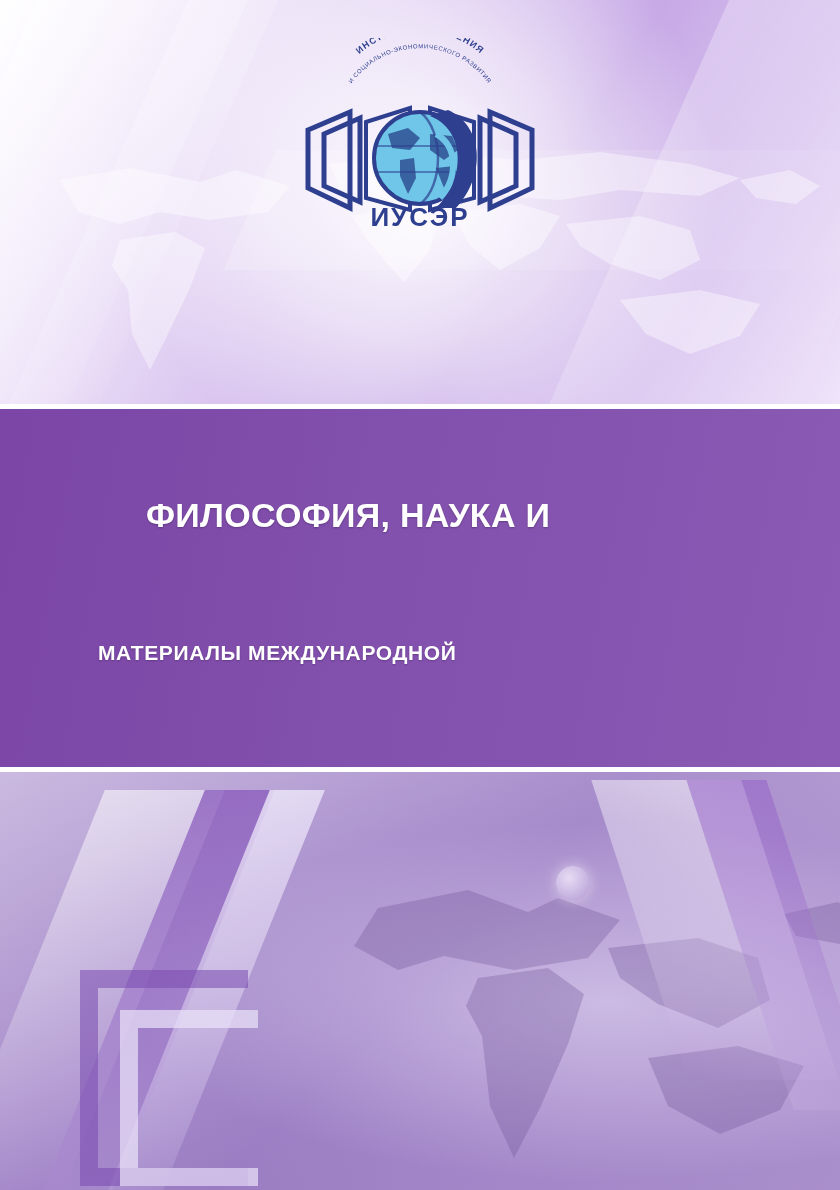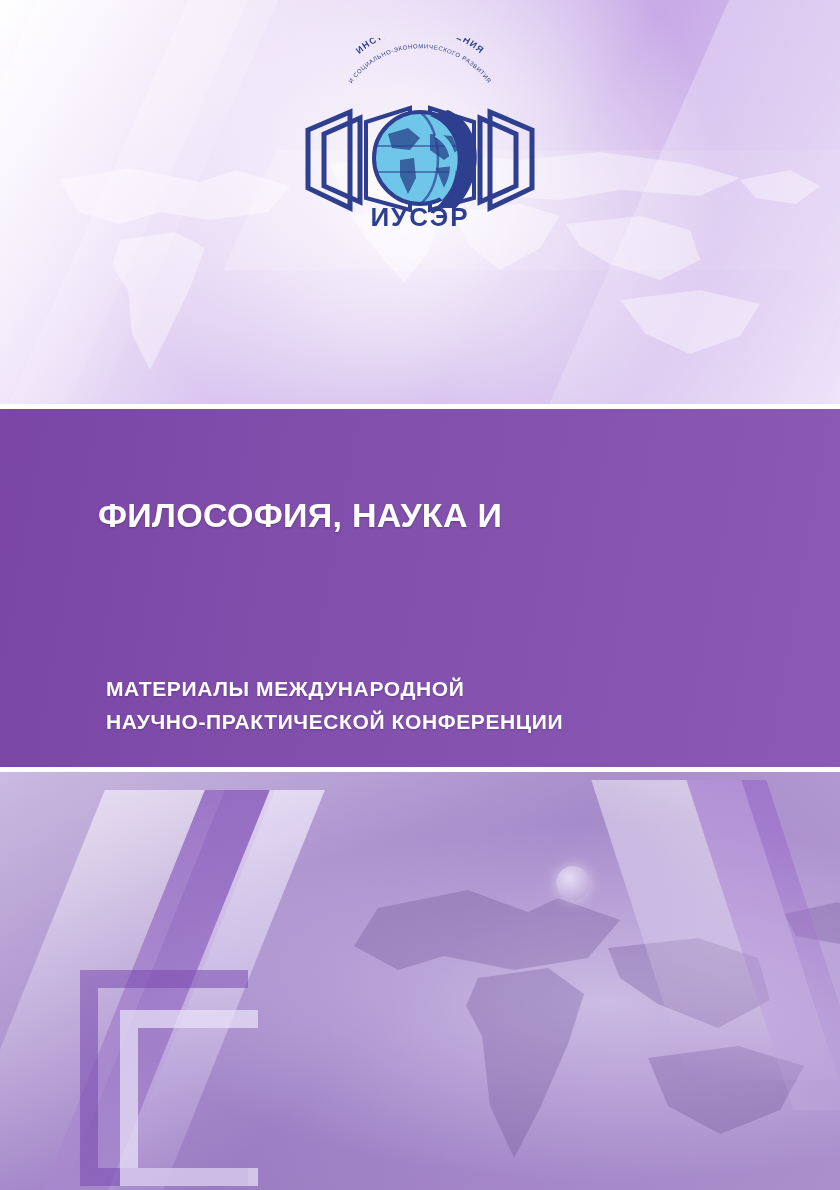--- a/index.html
+++ b/index.html
@@ -88,33 +88,32 @@
     left: 98px;
     top: 82px;
     width: 660px;
     color: #ffffff;
     font-size: 34px;
     font-weight: bold;
     line-height: 1.45;
     letter-spacing: 0.3px;
     text-shadow: 0 1px 2px rgba(0,0,0,0.25);
   }
-  .mid-band .title .line { display: block; }
+  .mid-band .title .line { display: block; margin-left: 48px; }
   .mid-band .subtitle {
     position: absolute;
-    left: 106px;
+    left: 98px;
     top: 228px;
     width: 660px;
     color: #ffffff;
     font-size: 21px;
     font-weight: bold;
     line-height: 1.55;
     letter-spacing: 0.6px;
     text-shadow: 0 1px 2px rgba(0,0,0,0.22);
-    margin-top: 36px;
   }
   .mid-band .subtitle .line { display: block; }
 
   
   .bottom-panel {
     position: absolute;
     left: 0;
     top: 772px;
     width: 840px;
     height: 418px;
@@ -254,21 +253,20 @@
   </div>
 
   <div class="divider div-top"></div>
 
   <div class="mid-band">
     <div class="title">
       <span class="line">ФИЛОСОФИЯ, НАУКА И</span>
     </div>
     <div class="subtitle">
       <span class="line">МАТЕРИАЛЫ МЕЖДУНАРОДНОЙ</span>
-      <span class="line">НАУЧНО-ПРАКТИЧЕСКОЙ КОНФЕРЕНЦИИ</span>
     </div>
   </div>
 
   <div class="divider div-bot"></div>
 
   <div class="bottom-panel">
     <div class="bgrad"></div>
   </div>
 
   <div class="ring ring1"></div>

